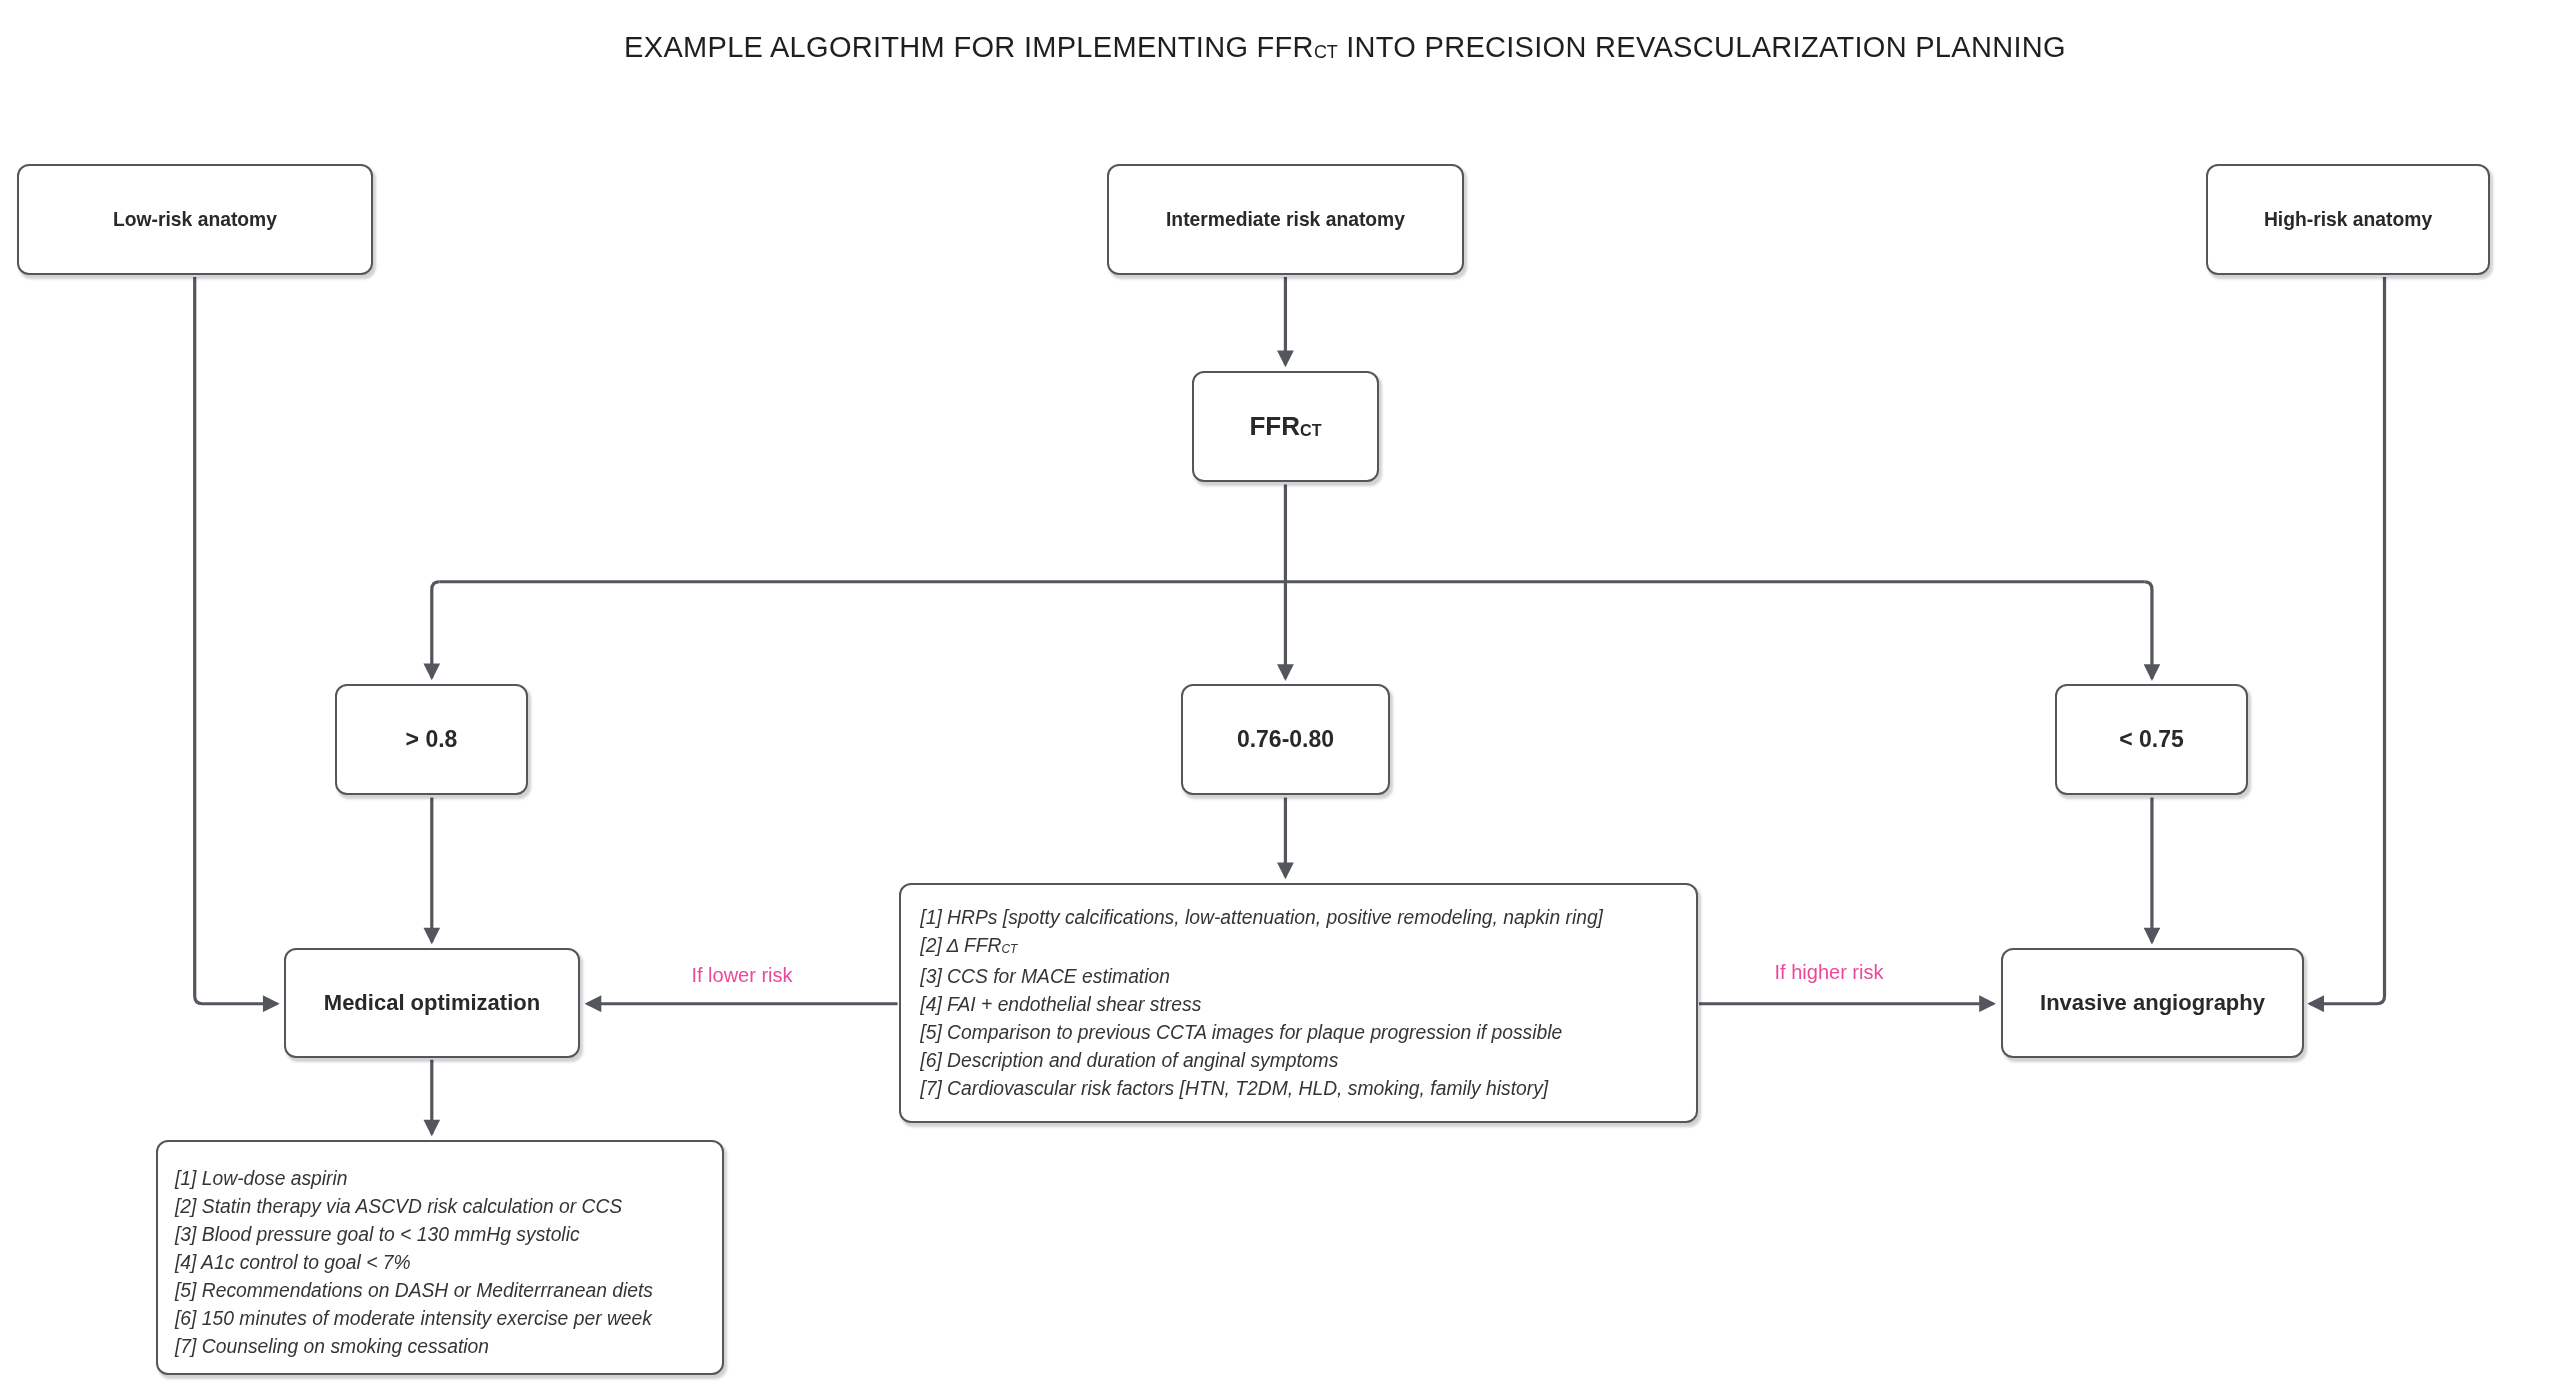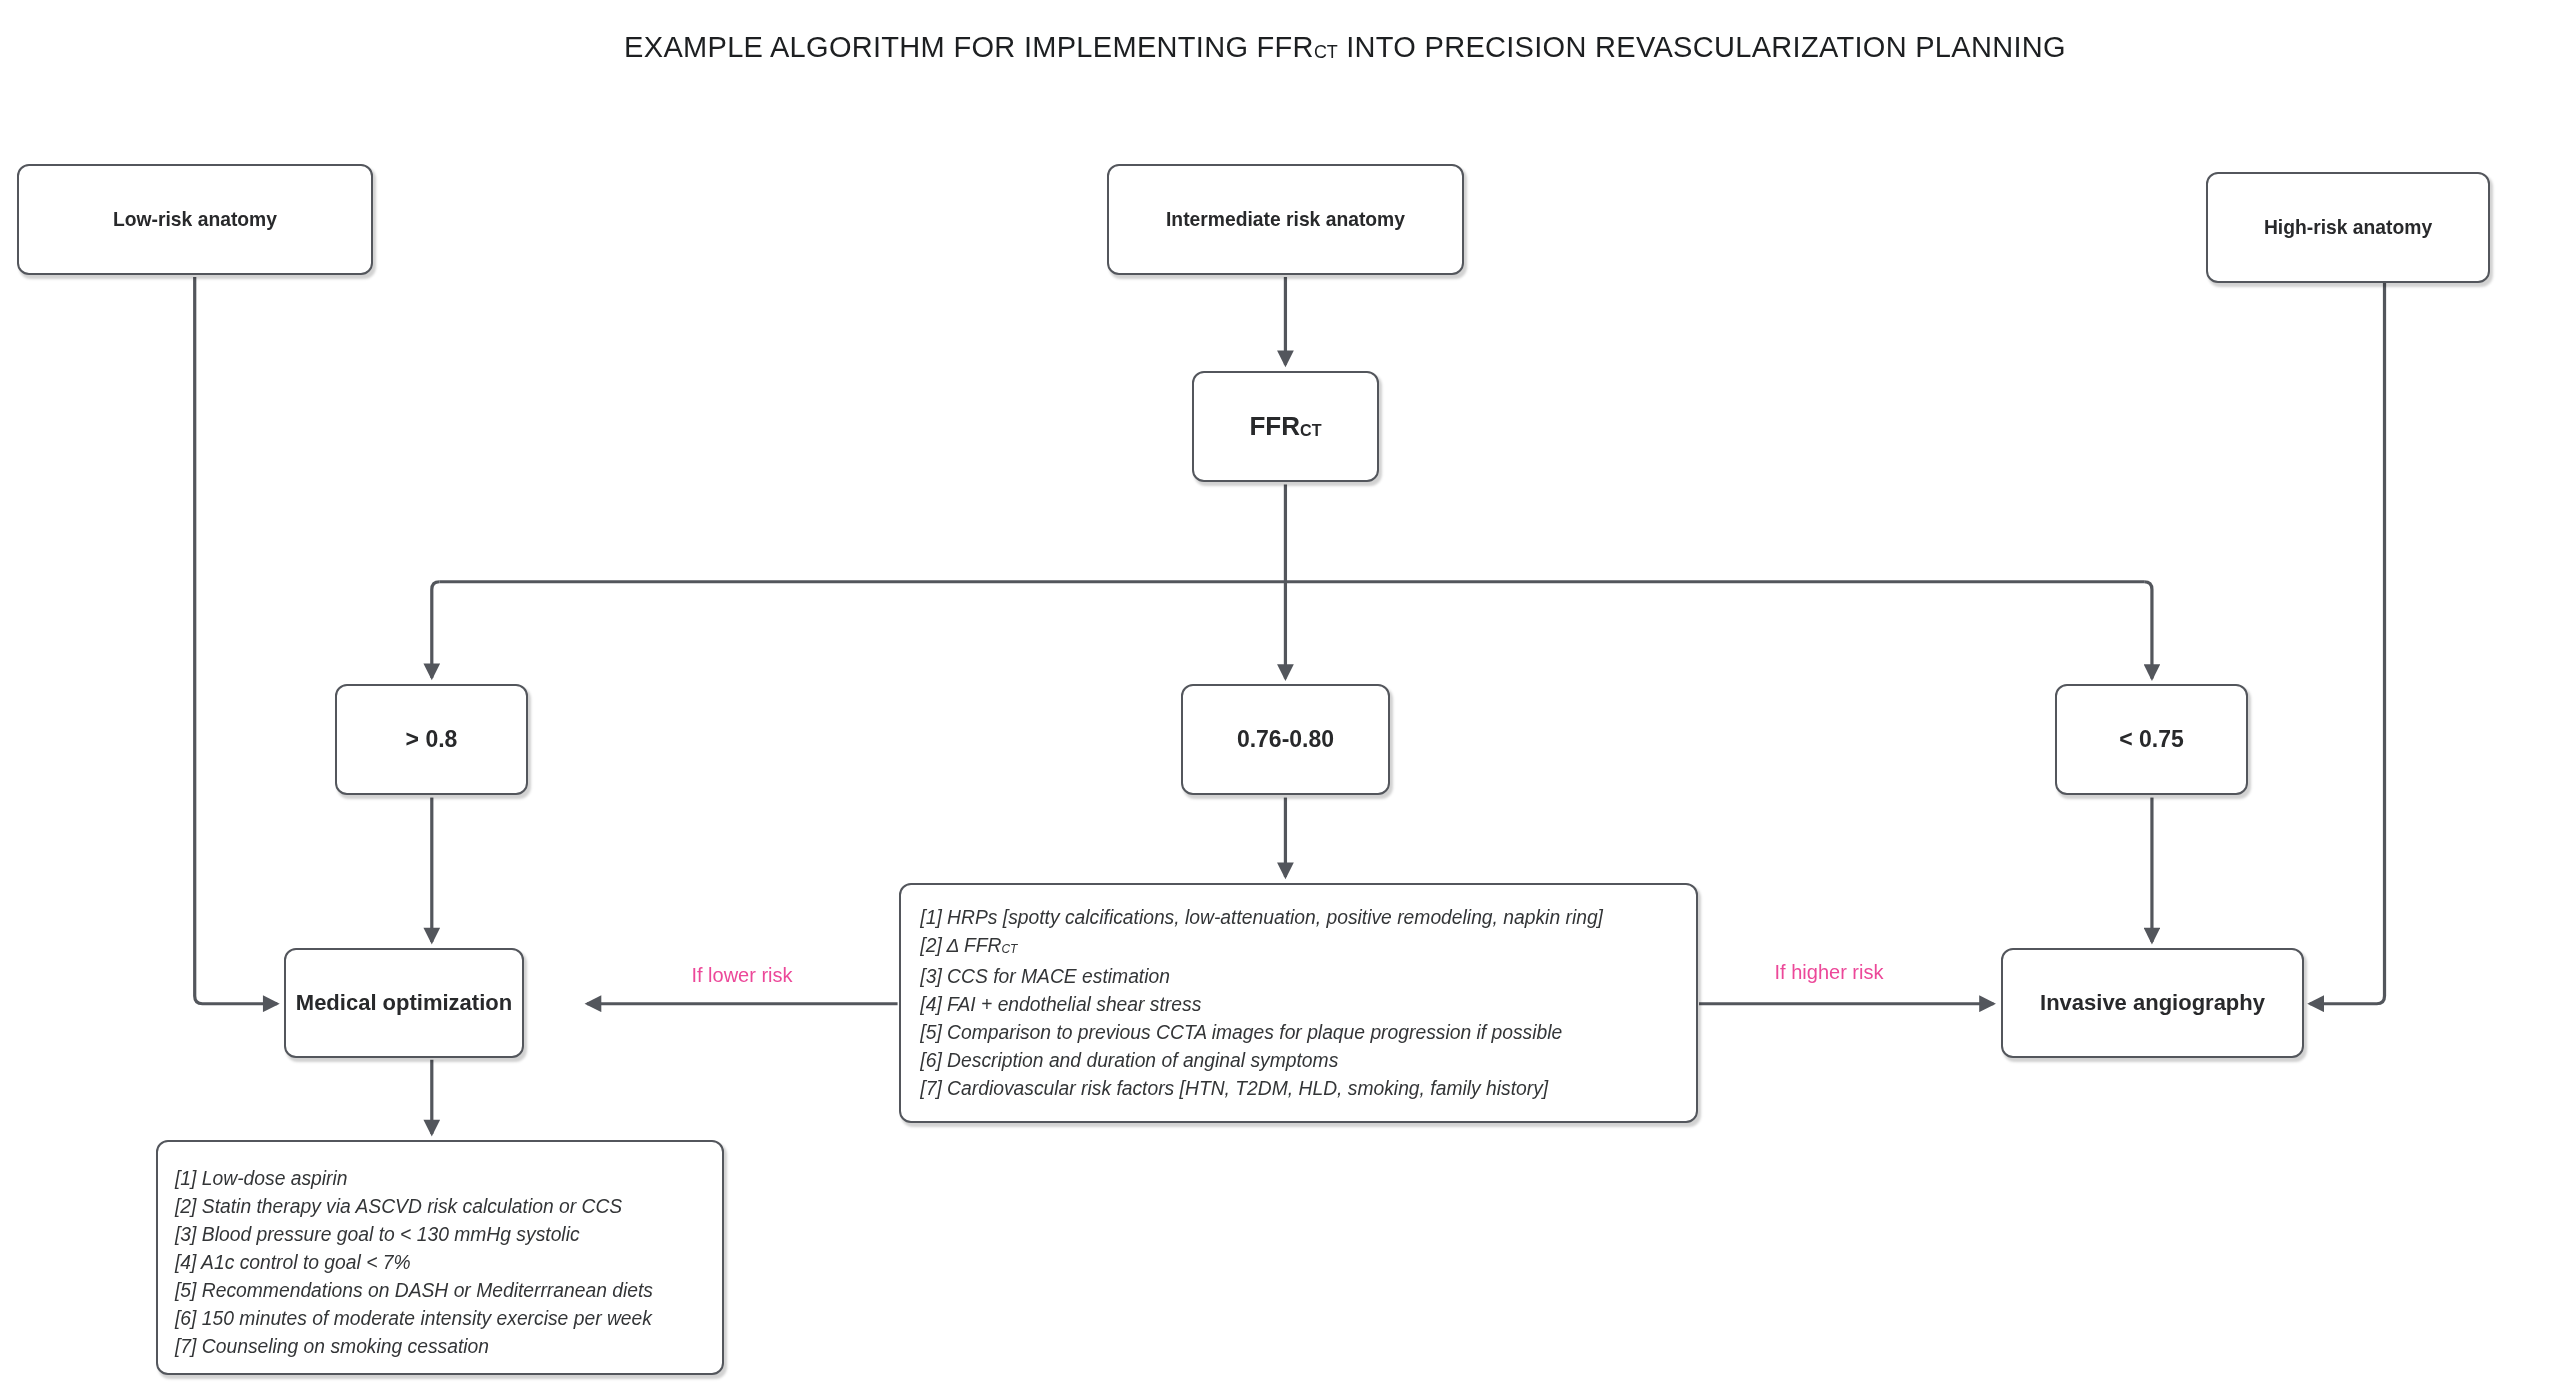--- a/index.html
+++ b/index.html
@@ -127,41 +127,41 @@
   </svg>
 
   <div class="node" style="left:17px; top:164px; width:356px; height:111px;">
     <span class="node-label">Low-risk anatomy</span>
   </div>
 
   <div class="node" style="left:1107px; top:164px; width:357px; height:111px;">
     <span class="node-label">Intermediate risk anatomy</span>
   </div>
 
-  <div class="node" style="left:2206px; top:172px; width:284px; height:111px;">
+  <div class="node" style="left:2206px; top:164px; width:284px; height:111px;">
     <span class="node-label">High-risk anatomy</span>
   </div>
 
   <div class="node" style="left:1192px; top:371px; width:187px; height:111px;">
     <span class="node-label big"><span>FFR</span><span class="subsc">CT</span></span>
   </div>
 
   <div class="node" style="left:335px; top:684px; width:193px; height:111px;">
     <span class="node-label value">&gt; 0.8</span>
   </div>
 
   <div class="node" style="left:1181px; top:684px; width:209px; height:111px;">
     <span class="node-label value">0.76-0.80</span>
   </div>
 
   <div class="node" style="left:2055px; top:684px; width:193px; height:111px;">
     <span class="node-label value">&lt; 0.75</span>
   </div>
 
-  <div class="node" style="left:284px; top:948px; width:240px; height:110px;">
+  <div class="node" style="left:284px; top:948px; width:296px; height:110px;">
     <span class="node-label action">Medical optimization</span>
   </div>
 
   <div class="node list-box workup-box" style="left:899px; top:883px; width:799px; height:240px;">
     <div class="list-lines">
         <div class="list-line">[1] HRPs [spotty calcifications, low-attenuation, positive remodeling, napkin ring]</div>
         <div class="list-line">[2] Δ FFR<span class="subsc">CT</span></div>
         <div class="list-line">[3] CCS for MACE estimation</div>
         <div class="list-line">[4] FAI + endothelial shear stress</div>
         <div class="list-line">[5] Comparison to previous CCTA images for plaque progression if possible</div>

